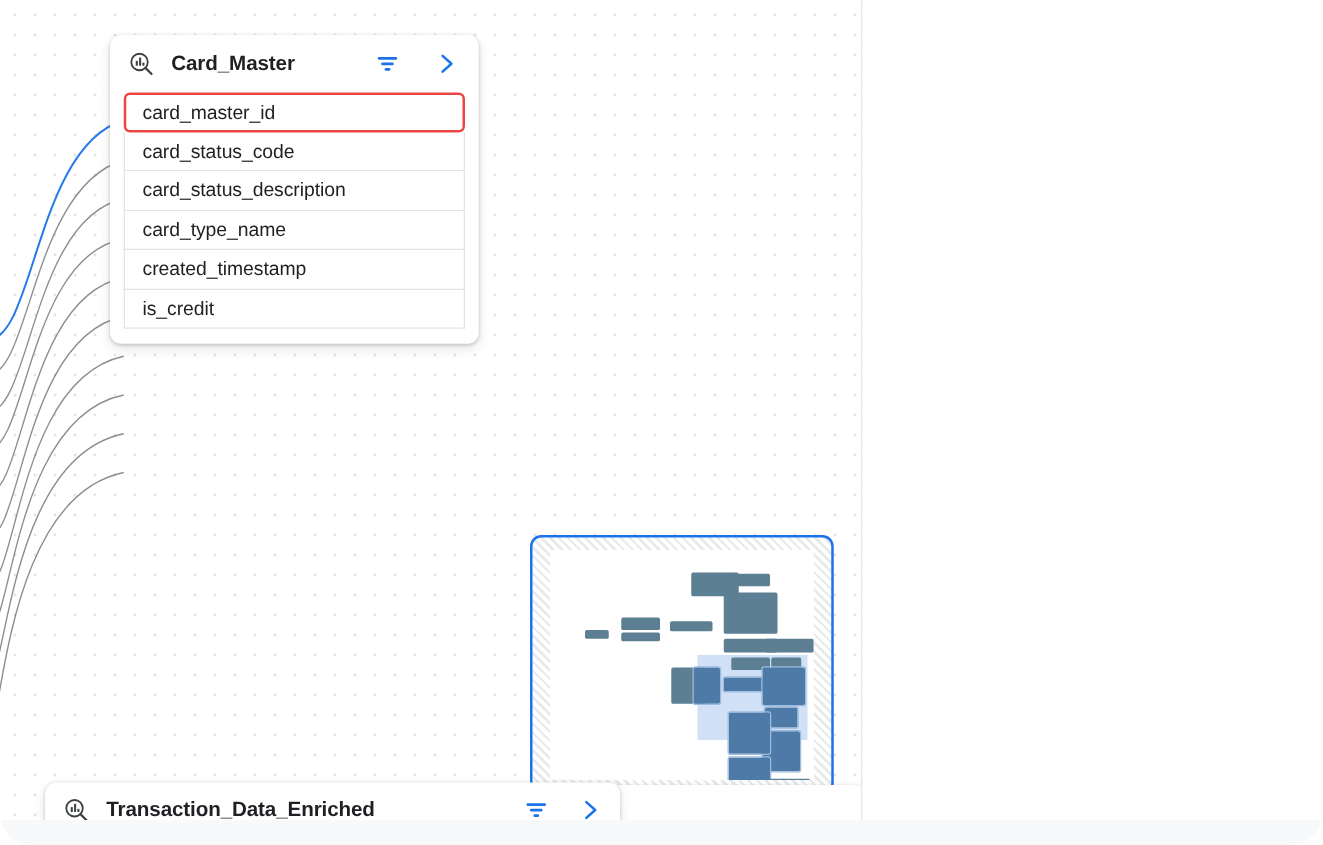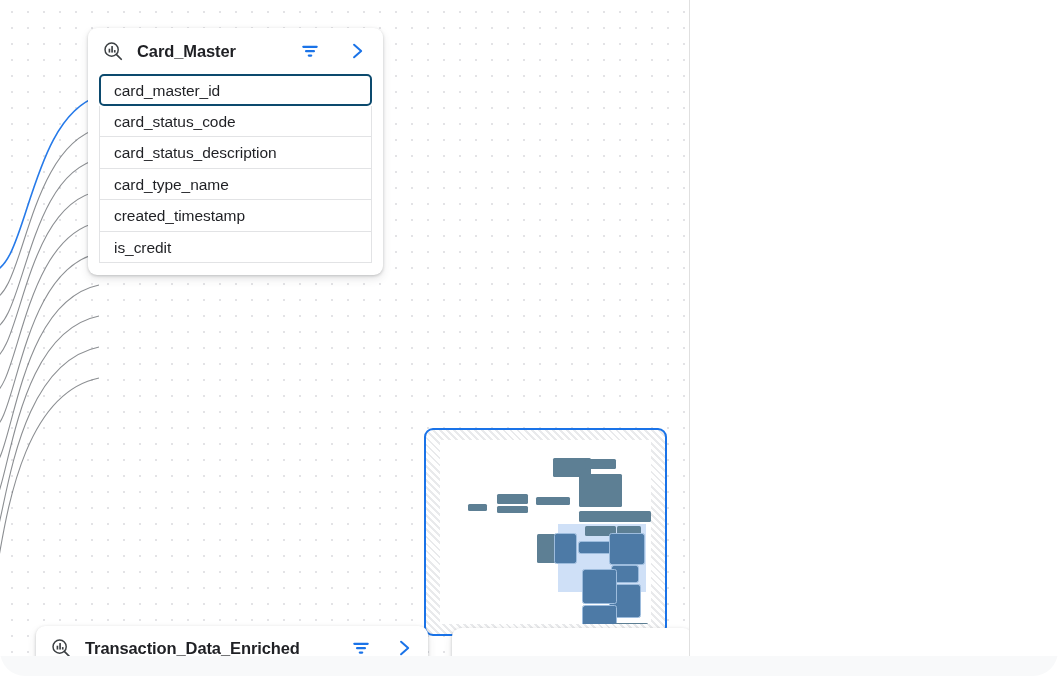--- a/index.html
+++ b/index.html
@@ -114,33 +114,33 @@
     padding-left: 14px;
     font-size: 15.5px;
     color: #1f2024;
     white-space: nowrap;
     overflow: hidden;
     cursor: pointer;
     letter-spacing: -0.05px;
   }
   .field-row:first-child { border-top: 1px solid #e2e3e5; }
   .field-row.selected {
-    border: 2px solid #0c4a6e;
+    border: 2px solid #ef4444;
     border-radius: 5px;
     line-height: 29.5px;
     padding-left: 13px;
     position: relative;
     z-index: 3;
   }
 
   
   #node-card-txn {
     left: 36px;
     top: 626px;
-    width: 392px;
+    width: 460px;
     padding: 0;
     border-radius: 9px;
   }
   #node-card-txn .node-header { height: 44px; padding: 0 14px 0 14px; }
   #node-card-txn .node-title { font-size: 16.5px; }
   #node-card-txn .chevron-icon { margin-left: 22px; }
 
   
   #node-card-stub {
     left: 452px;

